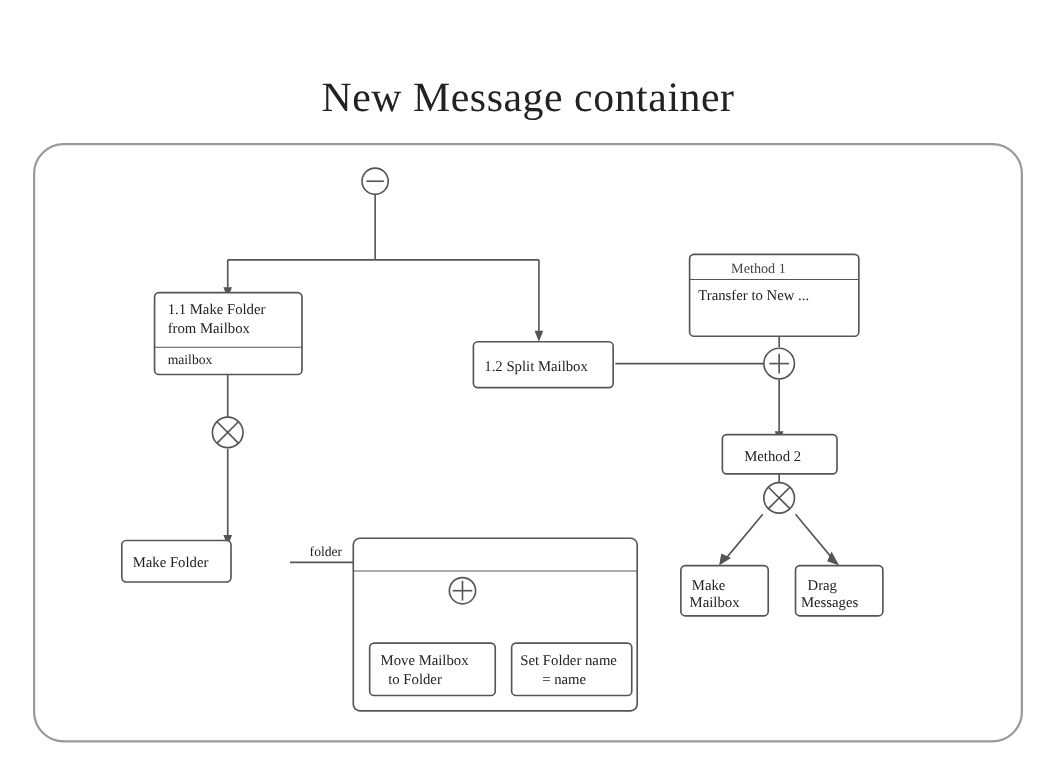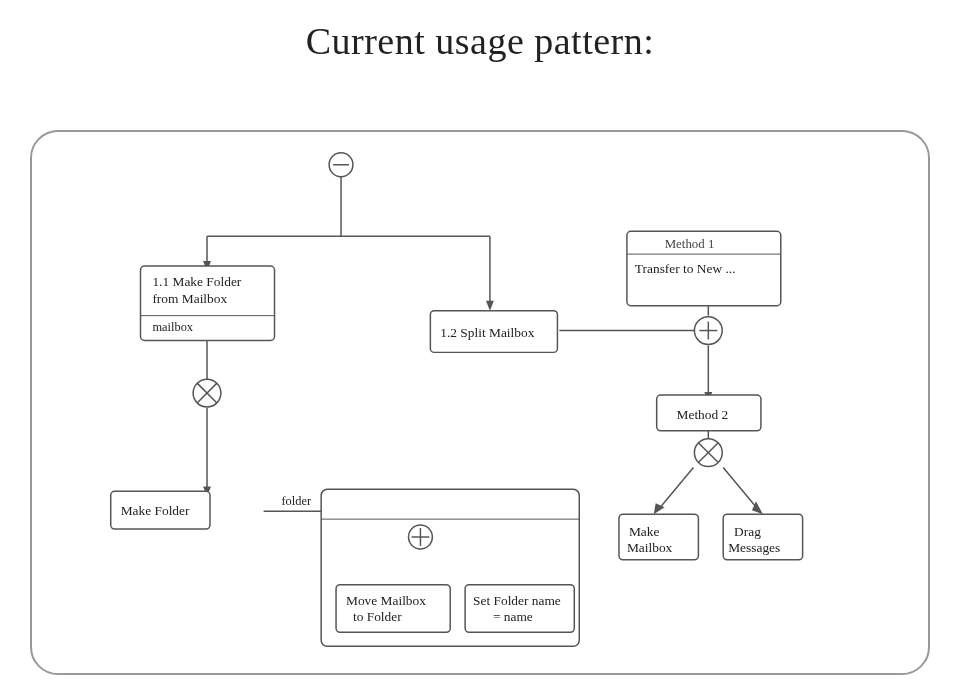--- a/index.html
+++ b/index.html
@@ -50,21 +50,22 @@
       font-family: 'Times New Roman', Times, serif;
       font-size: 13px;
       fill: #444;
       font-weight: normal;
     }
   </style>
 </head>
 <body>
 
 <div class="page-title">
-  <span>Current usage pattern:</span><br>
+  <br>
+  <span>New Message container</span>
 </div>
 
 <div class="diagram-area">
   <svg class="diagram" viewBox="0 0 900 545" xmlns="http://www.w3.org/2000/svg">
 
     <line x1="310" y1="43" x2="310" y2="105" stroke="#555" stroke-width="1.5"></line>
 
     <line x1="310" y1="105" x2="175" y2="105" stroke="#555" stroke-width="1.5"></line>
     <line x1="175" y1="105" x2="175" y2="135" stroke="#555" stroke-width="1.5"></line>
 

